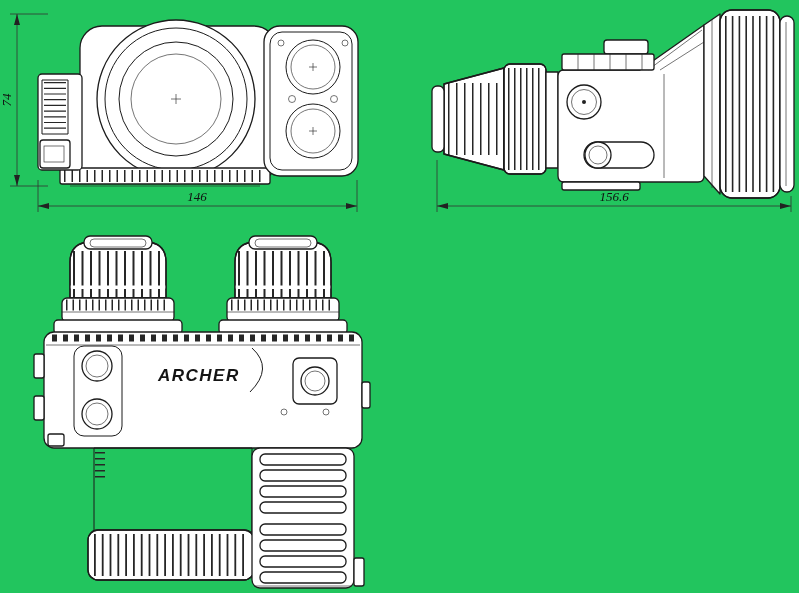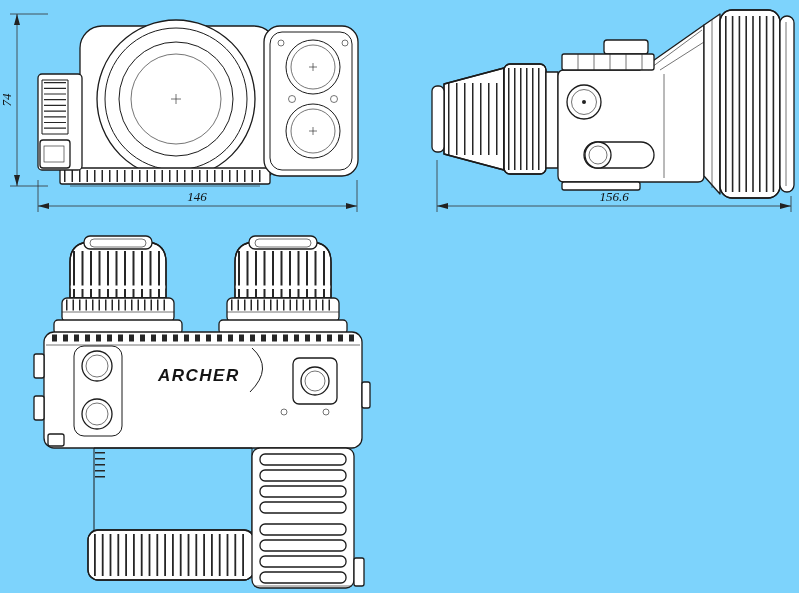--- a/index.html
+++ b/index.html
@@ -1,16 +1,16 @@
 <!DOCTYPE html>
 <html><head>
 <meta charset="utf-8">
 <style>
   html,body{margin:0;padding:0;background:#fff;}
-  .sheet{position:relative;width:799px;height:593px;background:#7dd3fc;overflow:hidden;
+  .sheet{position:relative;width:799px;height:593px;background:#22c55e;overflow:hidden;
          font-family:"Liberation Sans",sans-serif;}
   svg{display:block}
   .wfill{fill:#ffffff;stroke:#1b1b1b;stroke-width:1.3;stroke-linejoin:round;}
   .ln{fill:none;stroke:#1b1b1b;stroke-width:1.3;stroke-linejoin:round;stroke-linecap:round;}
   .md{fill:none;stroke:#1b1b1b;stroke-width:1;stroke-linejoin:round;}
   .tn{fill:none;stroke:#2a2a2a;stroke-width:.65;}
   .rib{fill:none;stroke:#262626;}
   .dim{fill:none;stroke:#333;stroke-width:.8;}
   .arr{fill:#222;stroke:none;}
   .dimtext{font:italic 13px "Liberation Serif",serif;fill:#111;}

